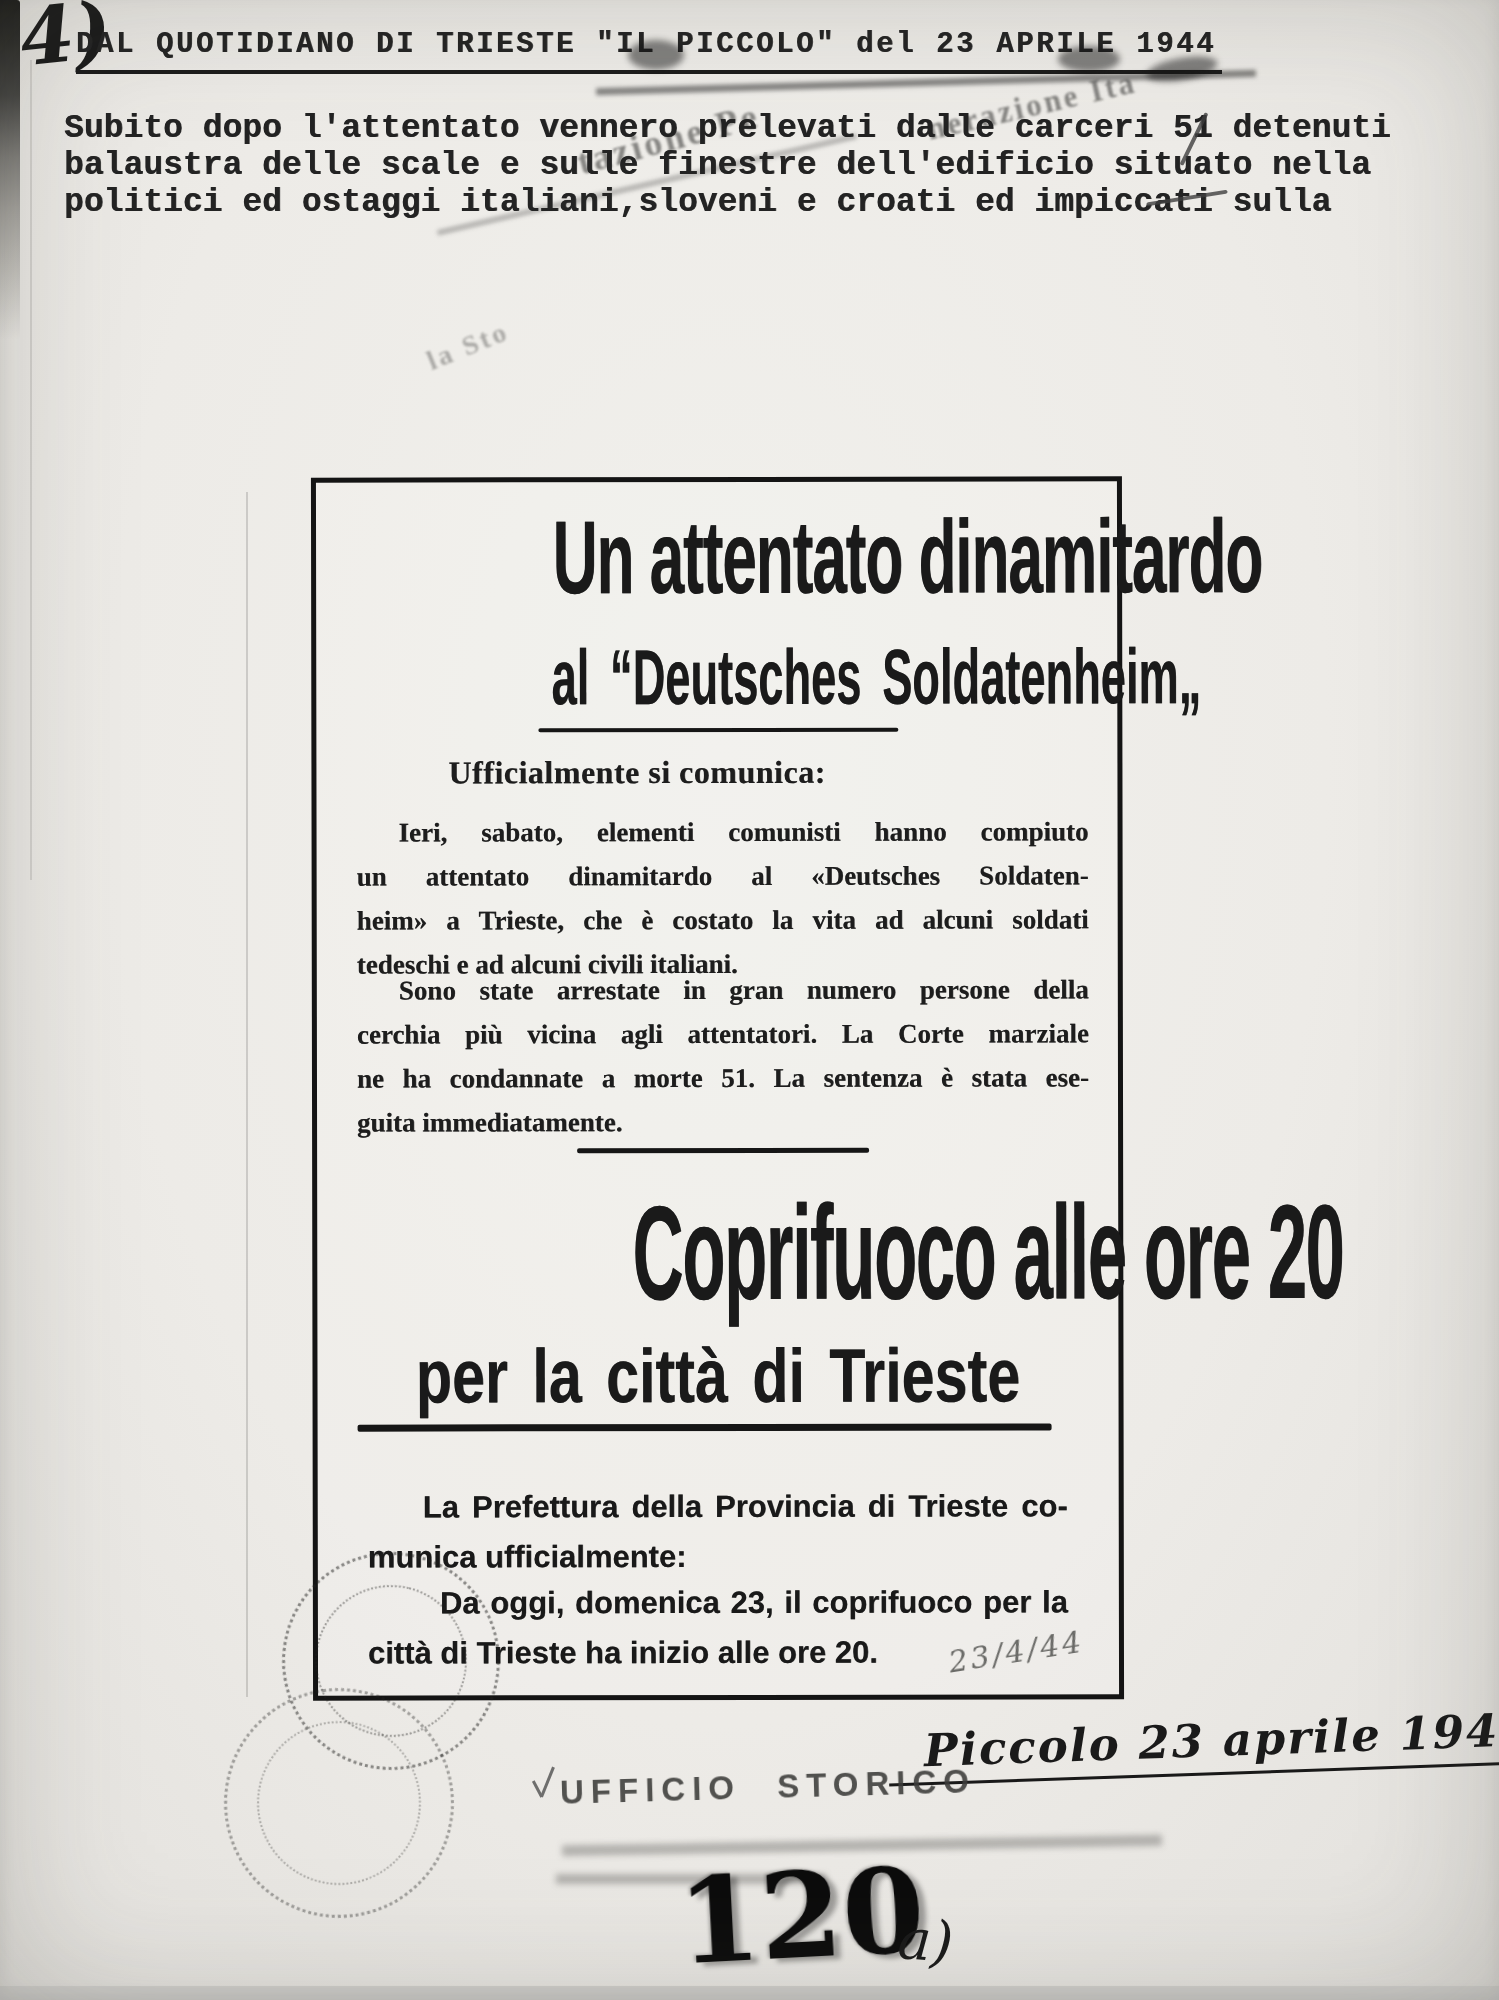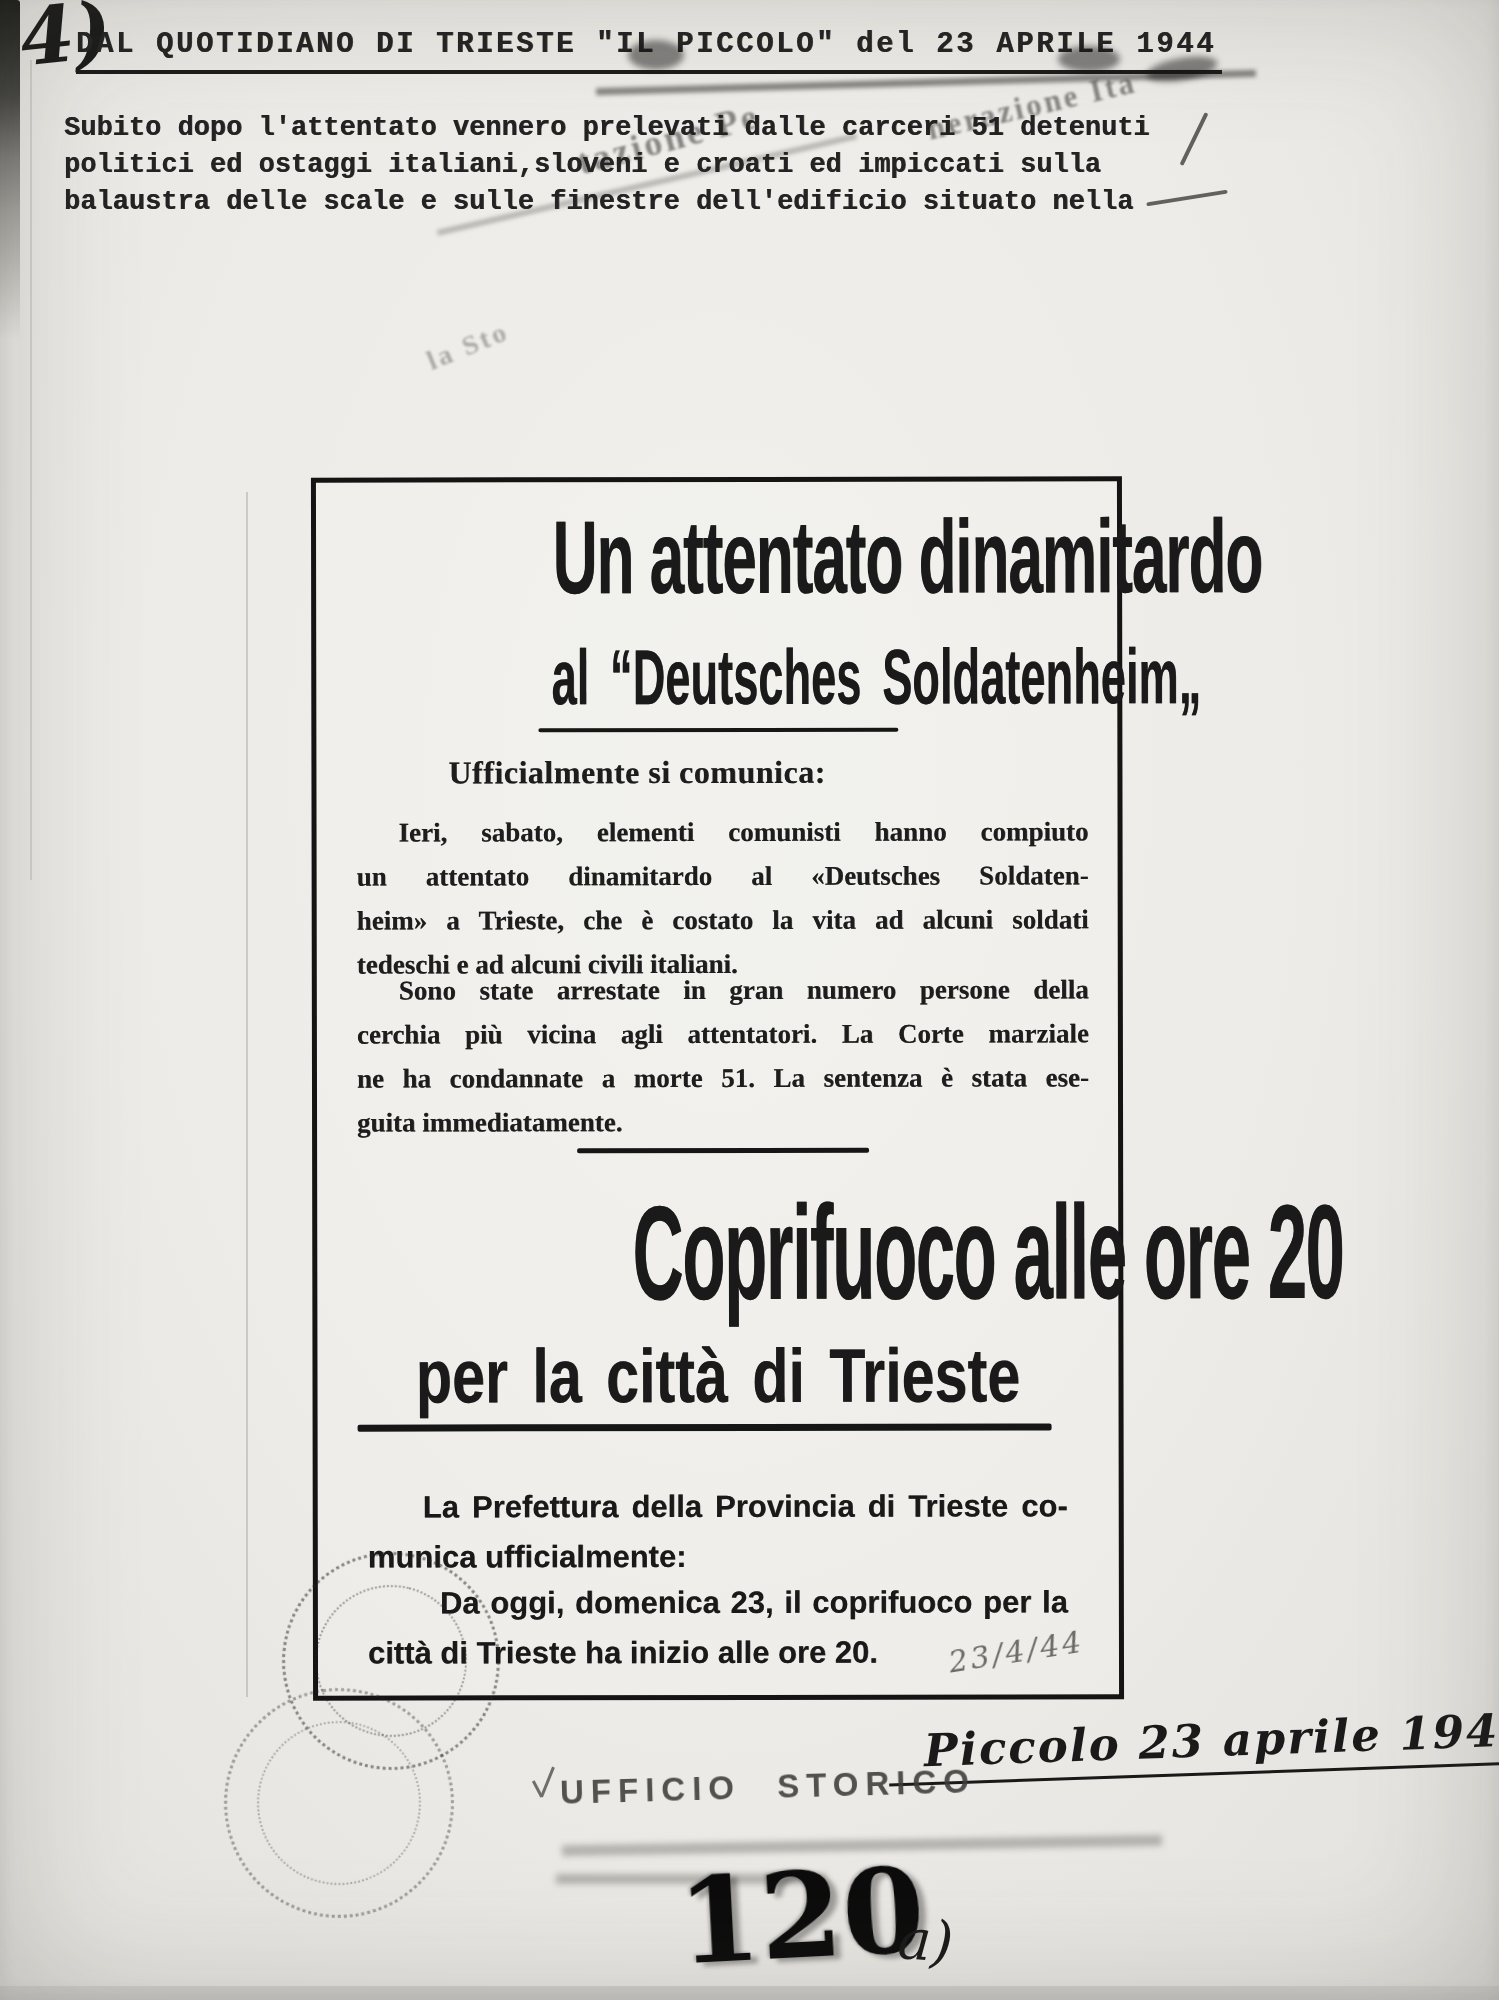--- a/index.html
+++ b/index.html
@@ -18,21 +18,21 @@
     border-radius:0 3px 3px 0;}
   .edge-line{position:absolute;left:30px;top:60px;width:2px;height:820px;background:rgba(0,0,0,.10);}
 
   
   .tw{font-family:"Liberation Mono","DejaVu Sans Mono",monospace;font-weight:700;color:#232323;
       text-shadow:.6px 0 0 rgba(35,35,35,.8);}
   .corner-mark{position:absolute;left:20px;top:-12px;font-family:"DejaVu Serif",serif;
       font-style:italic;font-weight:700;font-size:78px;transform:rotate(-6deg);color:#161616;}
   .header-title{position:absolute;left:76px;top:28px;font-size:29px;letter-spacing:2.6px;
       white-space:nowrap;border-bottom:4px solid #1b1b1b;padding:0 6px 9px 0;}
-  .intro{position:absolute;left:64px;top:110px;font-size:27px;line-height:37px;white-space:nowrap;}
+  .intro{position:absolute;left:64px;top:110px;font-size:33px;line-height:37px;white-space:nowrap;}
 
   
   .stamp-frag{position:absolute;font-family:"Liberation Serif",serif;font-weight:700;
       color:rgba(50,50,48,.55);filter:blur(1.1px);letter-spacing:3px;white-space:nowrap;}
   .frag1{left:575px;top:118px;font-size:36px;transform:rotate(-15deg);}
   .frag2{left:925px;top:88px;font-size:31px;transform:rotate(-13deg);}
   .frag3{left:425px;top:330px;font-size:28px;transform:rotate(-22deg);opacity:.65;}
   .header-smear{position:absolute;left:596px;top:79px;width:660px;height:7px;
       background:rgba(25,25,25,.5);filter:blur(2px);transform:rotate(-1.6deg);}
   .blob{position:absolute;background:rgba(20,20,20,.5);filter:blur(3px);border-radius:50%;}
@@ -124,22 +124,22 @@
   <div class="blob blob1"></div>
   <div class="blob blob2"></div>
   <div class="blob blob3"></div>
 
   <div class="stamp-frag frag1">tazione Pe</div>
   <div class="stamp-frag frag2">nerazione Ita</div>
   <div class="stamp-frag frag3">la Sto</div>
 
   <div class="intro tw">
       <div class="line">Subito dopo l'attentato vennero prelevati dalle carceri 51 detenuti</div>
+      <div class="line">balaustra delle scale e sulle finestre dell'edificio situato nella</div>
       <div class="line">politici ed ostaggi italiani,sloveni e croati ed impiccati sulla</div>
-      <div class="line">balaustra delle scale e sulle finestre dell'edificio situato nella</div>
     </div>
   <div class="para-smear"></div>
   <div class="pencil-stroke stroke-carceri"></div>
   <div class="pencil-stroke stroke-impiccati"></div>
 
   <div class="clip-edge"></div>
 
   <div class="clipping">
     <div class="np-center np-h np-h1"><span>Un attentato dinamitardo</span></div>
     <div class="np-center np-h np-h2"><span>al “Deutsches Soldatenheim„</span></div>

